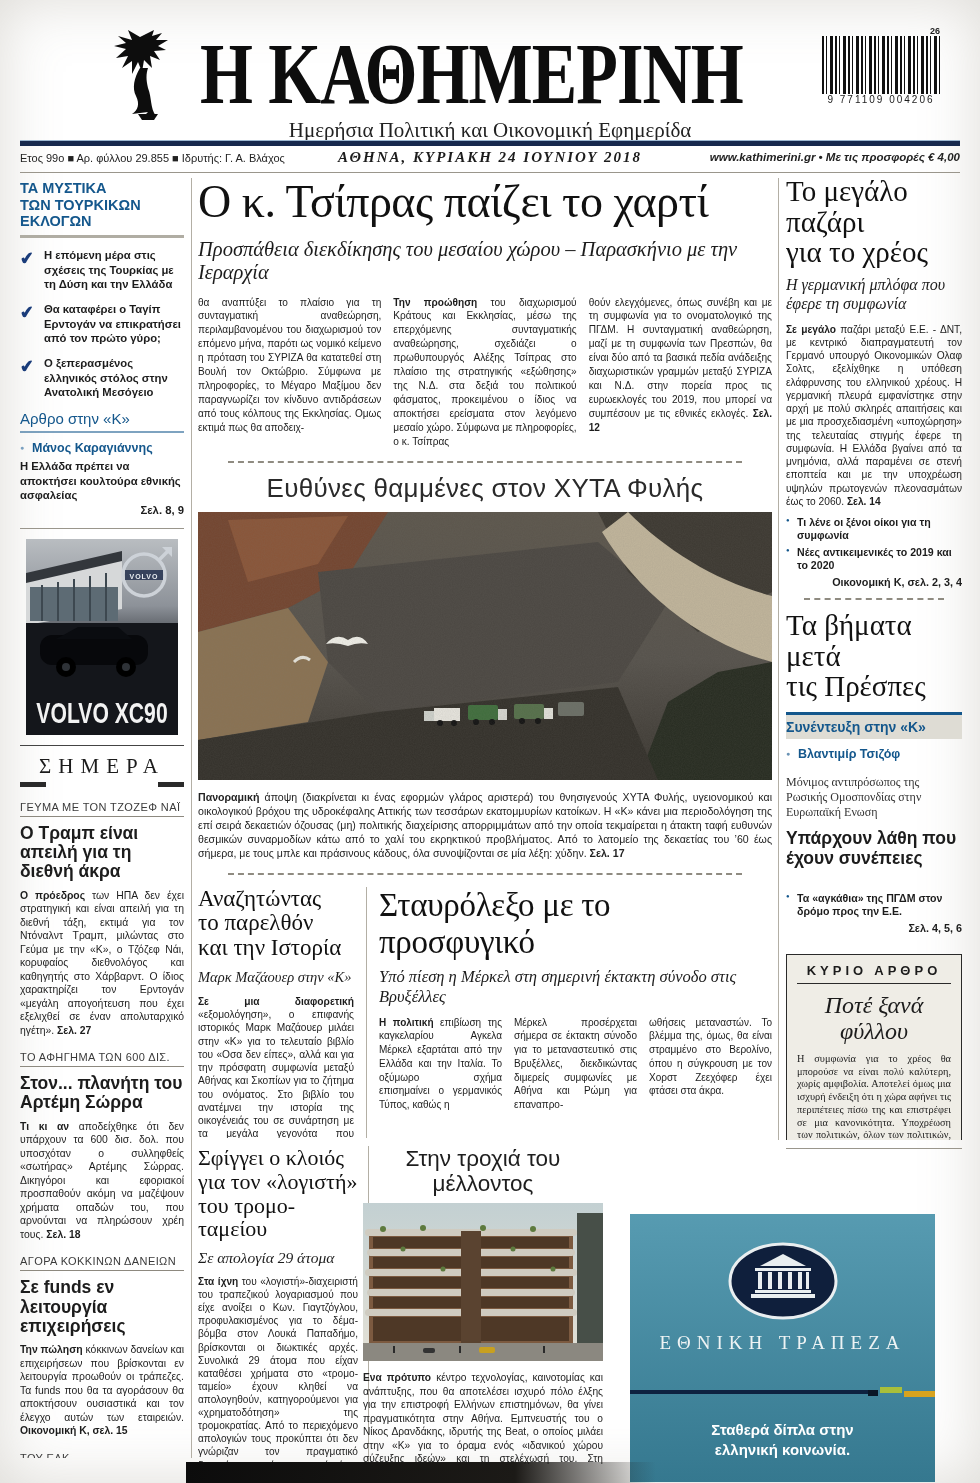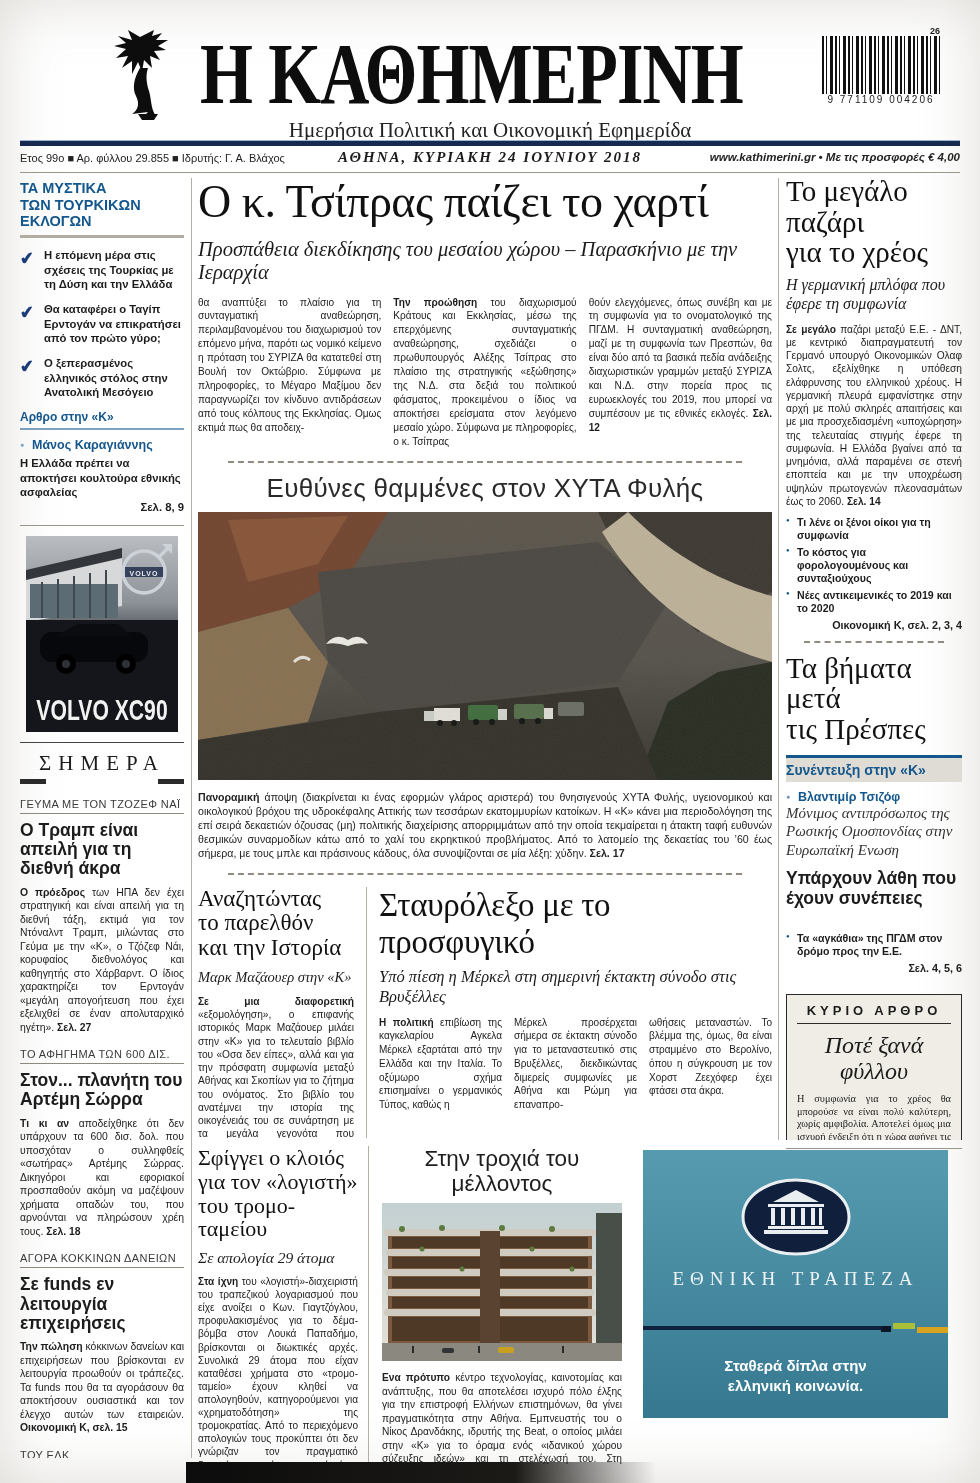--- a/index.html
+++ b/index.html
@@ -49,33 +49,33 @@
   .r-sub{font-family:"Liberation Serif",serif;font-style:italic;font-size:16px;line-height:1.2;margin-top:7px;}
   .r-body{font-size:10.4px;line-height:1.3;text-align:justify;margin-top:9px;}
   .r-bullets{margin-top:8px;}
   .r-bullet{font-size:10.6px;font-weight:bold;line-height:1.22;padding-left:11px;position:relative;margin-bottom:4px;}
   .r-bullet::before{content:"●";position:absolute;left:0;top:1px;font-size:6px;color:#14578c;}
   .r-ref{font-weight:bold;font-size:10.8px;text-align:right;margin-top:4px;}
   .int-label{border-top:3px solid #14578c;background:#dedcd4;color:#14578c;font-weight:bold;
     font-size:14px;padding:4px 2px 4px 0;}
   .author{font-weight:bold;font-size:12.5px;position:relative;padding-left:12px;}
   .author::before{content:"●";position:absolute;left:0;top:3px;font-size:7px;color:#6a93b5;}
-  .role{font-family:"Liberation Serif",serif;font-style:italic;font-size:15px;line-height:1.25;color:#333;margin-top:0;}
+  .role{font-family:"Liberation Serif",serif;font-size:12px;line-height:1.25;color:#333;margin-top:14px;}
   .quote{font-weight:bold;font-size:17.5px;line-height:1.15;margin-top:8px;}
   .ed-box{border:1.5px solid #2a2a2a;padding:8px 10px 10px 10px;background:#efede6;}
   .ed-label{font-weight:bold;font-size:13px;letter-spacing:4px;text-align:center;padding-bottom:5px;
     border-bottom:1px solid #2a2a2a;}
   .ed-hl{font-family:"Liberation Serif",serif;font-style:italic;font-size:24px;text-align:center;line-height:1.1;margin-top:8px;}
   .ed-body{font-family:"Liberation Serif",serif;font-size:10.3px;line-height:1.24;text-align:justify;margin-top:8px;}
   
   .secrets-t{color:#14578c;font-weight:bold;font-size:14.5px;line-height:1.15;}
   .secrets-rule{height:3px;background:#b0ada3;margin:5px 0 10px 0;}
   .chk-item{position:relative;padding-left:24px;font-weight:bold;font-size:11.3px;line-height:1.3;margin-bottom:10px;}
   .chk-item::before{content:"✔";position:absolute;left:0;top:0;color:#1a3c7a;font-size:17px;transform:rotate(-6deg);}
-  .arthro-t{color:#14578c;font-weight:bold;font-size:12px;}
+  .arthro-t{color:#14578c;font-weight:normal;font-size:15px;}
   .arthro-rule{height:2px;background:#14578c;opacity:.55;margin:4px 0 8px 0;}
   .sb-author{color:#14578c;font-weight:bold;font-size:12.5px;position:relative;padding-left:12px;}
   .sb-author::before{content:"●";position:absolute;left:0;top:3px;font-size:7px;color:#7aa0c0;}
   .arthro-txt{font-weight:bold;font-size:11.3px;line-height:1.3;margin-top:4px;}
   .simera{font-family:"Liberation Serif",serif;font-size:21px;letter-spacing:7px;text-align:center;}
   .simera-bars{display:flex;justify-content:space-between;margin-top:3px;}
   .simera-bars i{display:block;width:26px;height:5px;background:#2a2a2a;}
   .sb-sec{margin-top:14px;}
   
   .volvo-ad{width:152px;height:196px;position:relative;overflow:hidden;background:linear-gradient(180deg,#b9bdc1 0%,#8d9299 34%,#23262c 60%,#101218 100%);}
@@ -343,21 +343,20 @@
       <div class="r-hl">παζάρι</div>
       <div class="r-hl">για το χρέος</div>
       <div class="r-sub">Η γερμανική μπλόφα που έφερε τη συμφωνία</div>
       <div class="r-body" style="font-size:10.2px;">
         <span class="lead-b">Σε μεγάλο</span>
         <span>παζάρι μεταξύ Ε.Ε. - ΔΝΤ, με κεντρικό διαπραγματευτή τον Γερμανό υπουργό Οικονομικών Ολαφ Σολτς, εξελίχθηκε η υπόθεση ελάφρυνσης του ελληνικού χρέους. Η γερμανική πλευρά εμφανίστηκε στην αρχή με πολύ σκληρές απαιτήσεις και με μια προσχεδιασμένη «υποχώρηση» της τελευταίας στιγμής έφερε τη συμφωνία. Η Ελλάδα βγαίνει από τα μνημόνια, αλλά παραμένει σε στενή εποπτεία και με την υποχρέωση υψηλών πρωτογενών πλεονασμάτων έως το 2060.</span>
         <span class="pgref">Σελ. 14</span>
       </div>
       <div class="r-bullets">
         <div class="r-bullet">Τι λένε οι ξένοι οίκοι για τη συμφωνία</div>
-        <div class="r-bullet">Το κόστος για φορολογουμένους και συνταξιούχους</div>
         <div class="r-bullet">Νέες αντικειμενικές το 2019 και το 2020</div>
       </div>
       <div class="r-ref">Οικονομική Κ, σελ. 2, 3, 4</div>
     </div>
 
     <div class="dashed" style="margin:10px 18px;"></div>
 
     <div>
       <div class="r-hl">Τα βήματα</div>
       <div class="r-hl">μετά</div>
@@ -385,21 +384,21 @@
     <div class="m-hl" style="font-size:22px;">για τον «λογιστή»</div>
     <div class="m-hl" style="font-size:22px;">του τρομο-ταμείου</div>
     <div class="m-sub" style="font-size:15.5px;">Σε απολογία 29 άτομα</div>
     <div class="body-sm" style="margin-top:8px;font-size:10.1px;">
       <span class="lead-b">Στα ίχνη</span>
       <span>του «λογιστή»-διαχειριστή του τραπεζικού λογαριασμού που είχε ανοίξει ο Κων. Γιαγτζόγλου, προφυλακισμένος για το δέμα-βόμβα στον Λουκά Παπαδήμο, βρίσκονται οι διωκτικές αρχές. Συνολικά 29 άτομα που είχαν καταθέσει χρήματα στο «τρομο-ταμείο» έχουν κληθεί να απολογηθούν, κατηγορούμενοι για «χρηματοδότηση» της τρομοκρατίας. Από το περιεχόμενο απολογιών τους προκύπτει ότι δεν γνώριζαν τον πραγματικό δικαιούχο, ωστόσο αρκετοί είχαν επαφές με μέλη των «Πυρήνων».</span>
       
     </div>
   </div>
 
-  <div class="abs" style="left:382px;top:1146px;width:240px;height:318px;overflow:hidden;">
+  <div class="abs" style="left:363px;top:1146px;width:240px;height:318px;overflow:hidden;">
     <div class="sans-hl" style="font-size:22.5px;text-align:center;">Στην τροχιά του μέλλοντος</div>
     <div style="margin-top:7px;">
       <svg width="240" height="158" viewBox="0 0 240 158">
         <defs>
             <linearGradient id="gs" x1="0" y1="0" x2="0" y2="1">
           <stop offset="0" stop-color="#c3d0d2"></stop>
               <stop offset="1" stop-color="#e4e1d6"></stop>
             </linearGradient>
           </defs>
         <rect width="240" height="158" fill="url(#gs)"></rect>
@@ -446,21 +445,21 @@
           </g>
       </svg>
     </div>
     <div class="caption" style="margin-top:6px;font-size:10.2px;">
       <span class="lead-b">Ενα πρότυπο</span>
       <span>κέντρο τεχνολογίας, καινοτομίας και ανάπτυξης, που θα αποτελέσει ισχυρό πόλο έλξης για την επιστροφή Ελλήνων επιστημόνων, θα γίνει πραγματικότητα στην Αθήνα. Εμπνευστής του ο Νίκος Δρανδάκης, ιδρυτής της Beat, ο οποίος μιλάει στην «Κ» για το όραμα ενός «ιδανικού χώρου σύζευξης ιδεών» και τη στελέχωσή του. Στη φωτογραφία, ο αρχιτεκτονικός σχεδιασμός του έργου.</span>
       
     </div>
   </div>
 
-  <div class="abs bank-ad" style="left:630px;top:1150px;width:305px;height:268px;margin-left:13px;">
+  <div class="abs bank-ad" style="left:630px;top:1214px;width:305px;height:268px;">
     <div style="display:flex;justify-content:center;margin-top:28px;">
       <svg width="110" height="78" viewBox="0 0 110 78">
         <ellipse cx="55" cy="39" rx="53" ry="37" fill="#0f1f3c" stroke="#e9eef0" stroke-width="3"></ellipse>
         <g fill="#e9eef0">
           <rect x="23" y="52" width="64" height="4"></rect>
           <rect x="27" y="48" width="56" height="3"></rect>
           <rect x="30" y="30" width="4" height="17"></rect>
             <rect x="40" y="30" width="4" height="17"></rect>
           <rect x="50" y="30" width="4" height="17"></rect>
             <rect x="60" y="30" width="4" height="17"></rect>

